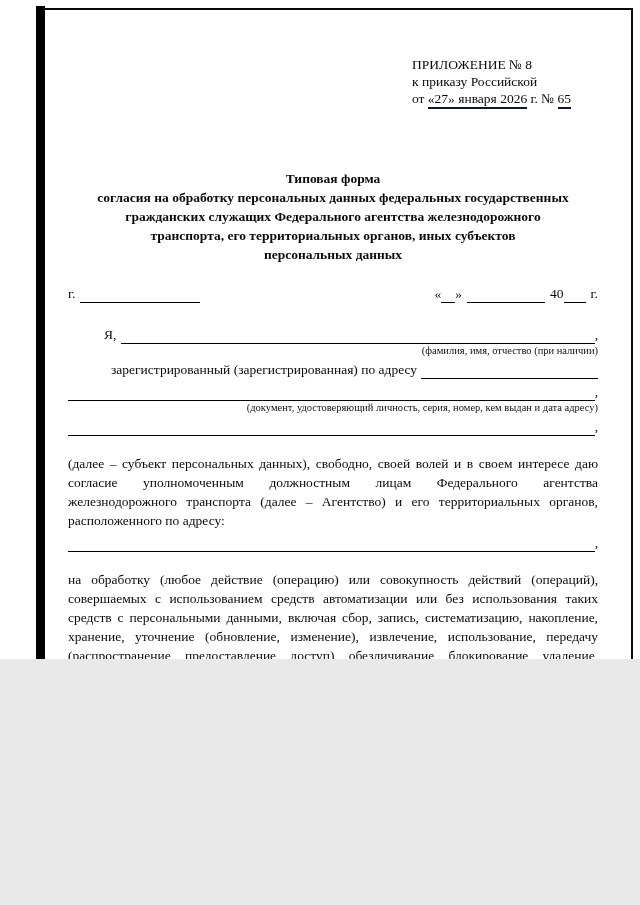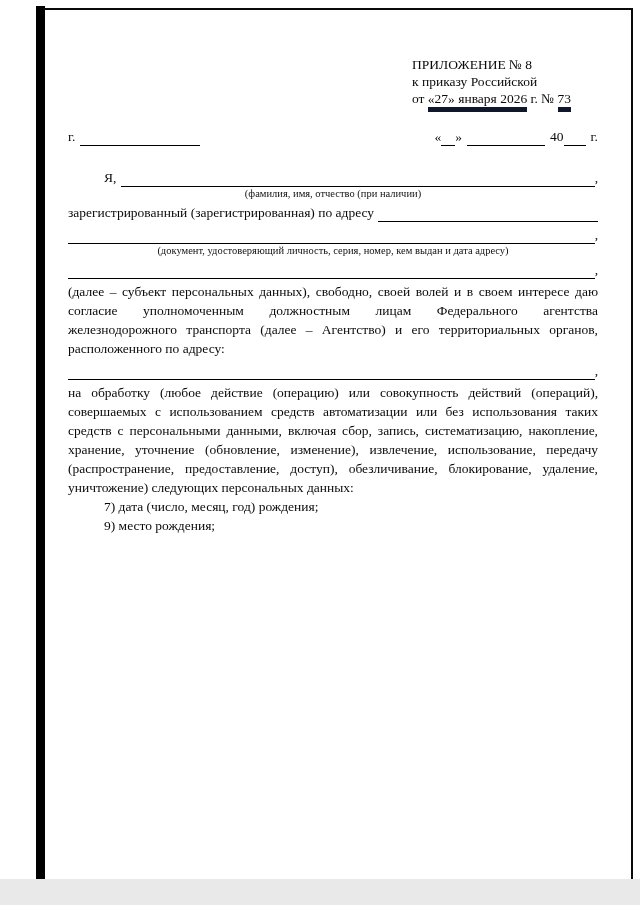--- a/index.html
+++ b/index.html
@@ -1,21 +1,21 @@
 <!DOCTYPE html>
 <html><head>
 <meta charset="utf-8">
 <style>
   * { margin: 0; padding: 0; box-sizing: border-box; }
   html, body { background: #e9e9e9; }
   body { font-family: "Liberation Serif", serif; }
   .page {
     position: relative;
     width: 640px;
-    height: 879px;
+    height: 659px;
     background: #ffffff;
     color: #0a0a0a;
     overflow: hidden;
     margin: 0 auto;
   }
   
   .scan-bar-left {
     position: absolute;
     left: 36px; top: 6px;
     width: 9px; height: 899px;
@@ -36,21 +36,21 @@
     font-size: 13.5px;
     line-height: 19px;
   }
   .appendix {
     margin-top: 56px;
     margin-left: auto;
     width: 186px;
     text-align: left;
     line-height: 17px;
   }
-  .u { border-bottom: 5px solid #0f172a; padding-bottom: 1px; }
+  .u { border-bottom: 2px solid #0f172a; padding-bottom: 1px; }
   .doc-title {
     margin-top: 62px;
     text-align: center;
     font-weight: bold;
     white-space: pre-line;
   }
   .city-row {
     margin-top: 20px;
     display: flex;
     justify-content: space-between;
@@ -64,46 +64,51 @@
   }
   .grow { flex: 1 1 auto; }
   .w120 { width: 120px; }
   .w78 { width: 78px; }
   .w22 { width: 22px; }
   .w14 { width: 14px; }
   .sp { width: 5px; display: inline-block; }
   .flexline { display: flex; align-items: flex-end; }
   .ya-row { margin-top: 22px; padding-left: 36px; }
   .caption {
-    text-align: center;
+    text-align: right;
     font-size: 10.5px;
     line-height: 13px;
     color: #111;
   }
-  .reg-row { margin-top: 3px; }
+  .reg-row { margin-top: 3px; margin-left: 43px; }
   .reg-row .label { white-space: nowrap; padding-right: 4px; }
   .blank-line { margin-top: 3px; }
-  .para { margin-top: 3px; text-align: justify; }
+  .para { margin-top: 18px; text-align: justify; }
   .item { text-align: justify; text-indent: 36px; }
 </style>
 </head>
 <body>
 
 <div class="page">
   <div class="scan-bar-left"></div>
   <div class="scan-frame"></div>
 
   <div class="content">
 
     <div class="appendix">
       <div>ПРИЛОЖЕНИЕ № 8</div>
       <div>к приказу Российской</div>
-      <div><span>от </span><span class="u">«27» января 2026</span><span> г. № </span><span class="u">73</span></div>
+      <div><span>от </span><span class="u">«27» января 2026</span><span> г. № </span><span class="u">65</span></div>
     </div>
 
+    <div class="doc-title">Типовая форма
+согласия на обработку персональных данных федеральных государственных
+гражданских служащих Федерального агентства железнодорожного
+транспорта, его территориальных органов, иных субъектов
+персональных данных</div>
 
     <div class="city-row">
       <div class="cd-group">
         <span>г.</span>
           <span class="sp"></span>
           <span class="blank w120"></span>
       </div>
       <div class="cd-group">
         <span>«</span>
           <span class="blank w14"></span>

